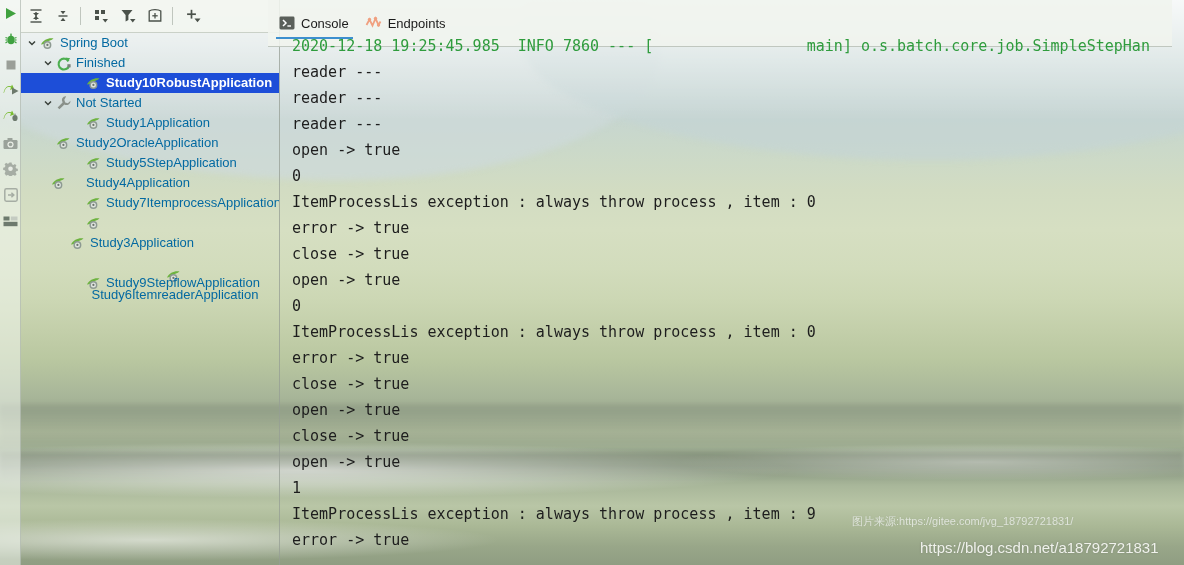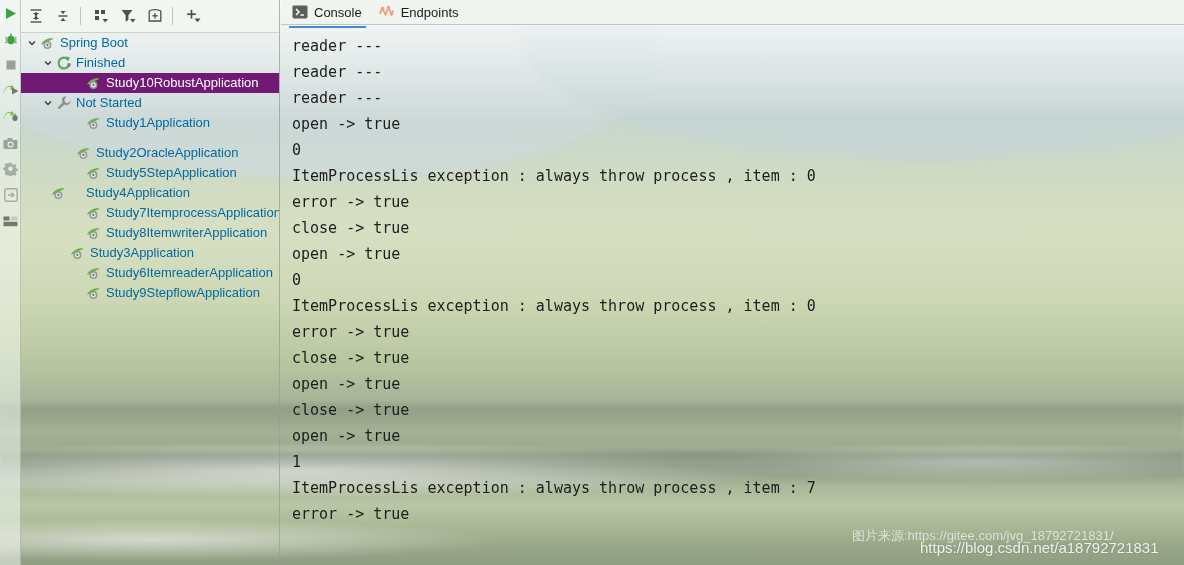--- a/index.html
+++ b/index.html
@@ -112,33 +112,33 @@
   #tree-divider {
     position:absolute; left:279px; top:0; width:1px; height:565px;
     background: rgba(150,158,148,.75);
   }
   .tree-row {
     height:20px; display:flex; align-items:center;
     font-size:13px; color:#0369a1; white-space:nowrap;
     cursor:pointer;
   }
   .tree-row.selected {
-    background:#701a75; color:#ffffff; font-weight:normal;
+    background:#1d4ed8; color:#ffffff; font-weight:bold;
   }
   .chev {
     width:14px; height:20px; display:flex; align-items:center; justify-content:center;
     flex:0 0 14px;
   }
   .chev svg { display:block; }
   .tree-ico { width:18px; height:18px; display:flex; align-items:center; justify-content:center; flex:0 0 18px; margin-right:3px;}
   .tree-label { line-height:20px; }
 
   
   #tabbar {
-    position:absolute; left:281px; top:0; width:904px; height:25px;
+    position:absolute; left:268px; top:0; width:904px; height:47px;
     background: rgba(240,244,238,.88);
     border-bottom: 1px solid rgba(160,170,160,.6);
     display:flex; align-items:center; padding-left:6px;
   }
   .tab {
     display:flex; align-items:center; height:32px; padding:0 12px 0 4px;
     font-size:13px; color:#1b1b1b; cursor:pointer; position:relative;
   }
   .tab.active::after {
     content:""; position:absolute; left:2px; right:8px; bottom:0; height:2px; background:#3c8fcf;
@@ -161,21 +161,21 @@
   #console-scroll {
     position:absolute; right:0; top:33px; width:0px; height:532px;
   }
 
   
   .wm {
     position:absolute; white-space:nowrap; pointer-events:none;
     font-family:"Liberation Sans", sans-serif;
   }
   #wm-gitee {
-    left:852px; top:527px; font-size:13px; color:rgba(235,240,230,.85);
+    left:852px; top:514px; font-size:11px; color:rgba(235,240,230,.85);
     text-shadow: 0 0 1px rgba(140,150,135,.6);
   }
   #wm-csdn {
     left:920px; top:539px; font-size:15px; color:rgba(248,250,245,.92);
     text-shadow: 0 0 2px rgba(110,120,105,.65);
     text-align: center;
   }
 </style>
 </head>
 <body>
@@ -335,73 +335,73 @@
         <span class="tree-ico">
           <svg width="16" height="16" viewBox="0 0 16 16">
             <path d="M1,9.5 C3.5,4.5 9,2.5 13.5,3.5 C11.5,5.2 8.5,6 6,7.5 C4,8.6 2.6,9.8 1,9.5 Z" fill="#6db33f"></path>
             <circle cx="7.4" cy="9.9" r="4" fill="#8d9a92"></circle>
             <circle cx="7.4" cy="9.9" r="2.5" fill="#dfe5de"></circle>
             <circle cx="7.4" cy="9.9" r="1.1" fill="#6b746d"></circle>
           </svg>
         </span>
         <span class="tree-label">Spring Boot</span>
       </div>
+      <div class="tree-row" style="padding-left: 20px; align-items: flex-end;">
+        <span class="chev">
+          <svg width="10" height="10" viewBox="0 0 10 10">
+            <polyline points="2,3.4 5,6.6 8,3.4" fill="none" stroke="#3a403a" stroke-width="1.4"></polyline>
+          </svg>
+        </span>
+        <span class="tree-ico">
+          <svg width="16" height="16" viewBox="0 0 16 16">
+            <path d="M12.6,5.2 A5.4,5.4 0 1 0 13.2,9.6" fill="none" stroke="#4caf50" stroke-width="2.1"></path>
+            <polygon points="9.4,1.4 14.2,2.2 11.2,6" fill="#4caf50"></polygon>
+            <rect x="11.4" y="8.2" width="3.2" height="3.2" fill="#7a827a"></rect>
+          </svg>
+        </span>
+        <span class="tree-label">Finished</span>
+      </div>
+      <div class="tree-row selected" style="padding-left: 50px;">
+        <span class="chev"></span>
+        <span class="tree-ico">
+          <svg width="16" height="16" viewBox="0 0 16 16">
+            <path d="M1,9.5 C3.5,4.5 9,2.5 13.5,3.5 C11.5,5.2 8.5,6 6,7.5 C4,8.6 2.6,9.8 1,9.5 Z" fill="#6db33f"></path>
+            <circle cx="7.4" cy="9.9" r="4" fill="#8d9a92"></circle>
+            <circle cx="7.4" cy="9.9" r="2.5" fill="#dfe5de"></circle>
+            <circle cx="7.4" cy="9.9" r="1.1" fill="#6b746d"></circle>
+          </svg>
+        </span>
+        <span class="tree-label">Study10RobustApplication</span>
+      </div>
       <div class="tree-row" style="padding-left: 20px;">
         <span class="chev">
           <svg width="10" height="10" viewBox="0 0 10 10">
             <polyline points="2,3.4 5,6.6 8,3.4" fill="none" stroke="#3a403a" stroke-width="1.4"></polyline>
           </svg>
         </span>
         <span class="tree-ico">
           <svg width="16" height="16" viewBox="0 0 16 16">
-            <path d="M12.6,5.2 A5.4,5.4 0 1 0 13.2,9.6" fill="none" stroke="#4caf50" stroke-width="2.1"></path>
-            <polygon points="9.4,1.4 14.2,2.2 11.2,6" fill="#4caf50"></polygon>
-            <rect x="11.4" y="8.2" width="3.2" height="3.2" fill="#7a827a"></rect>
-          </svg>
-        </span>
-        <span class="tree-label">Finished</span>
-      </div>
-      <div class="tree-row selected" style="padding-left: 50px;">
-        <span class="chev"></span>
-        <span class="tree-ico">
-          <svg width="16" height="16" viewBox="0 0 16 16">
-            <path d="M1,9.5 C3.5,4.5 9,2.5 13.5,3.5 C11.5,5.2 8.5,6 6,7.5 C4,8.6 2.6,9.8 1,9.5 Z" fill="#6db33f"></path>
-            <circle cx="7.4" cy="9.9" r="4" fill="#8d9a92"></circle>
-            <circle cx="7.4" cy="9.9" r="2.5" fill="#dfe5de"></circle>
-            <circle cx="7.4" cy="9.9" r="1.1" fill="#6b746d"></circle>
-          </svg>
-        </span>
-        <span class="tree-label">Study10RobustApplication</span>
+            <path d="M10.2,1.2 A4,4 0 0 0 6.6,7.6 L1.6,12.4 L3.4,14.3 L8.4,9.4 A4,4 0 0 0 14.5,5.7 L11.9,8.2 L9.2,7.4 L8.3,4.8 Z" fill="#8a918a"></path>
+          </svg>
+        </span>
+        <span class="tree-label">Not Started</span>
+      </div>
+      <div class="tree-row" style="padding-left: 50px; align-items: center;">
+        <span class="chev"></span>
+        <span class="tree-ico">
+          <svg width="16" height="16" viewBox="0 0 16 16">
+            <path d="M1,9.5 C3.5,4.5 9,2.5 13.5,3.5 C11.5,5.2 8.5,6 6,7.5 C4,8.6 2.6,9.8 1,9.5 Z" fill="#6db33f"></path>
+            <circle cx="7.4" cy="9.9" r="4" fill="#8d9a92"></circle>
+            <circle cx="7.4" cy="9.9" r="2.5" fill="#dfe5de"></circle>
+            <circle cx="7.4" cy="9.9" r="1.1" fill="#6b746d"></circle>
+          </svg>
+        </span>
+        <span class="tree-label">Study1Application</span>
       </div>
       <div class="tree-row" style="padding-left: 20px;">
-        <span class="chev">
-          <svg width="10" height="10" viewBox="0 0 10 10">
-            <polyline points="2,3.4 5,6.6 8,3.4" fill="none" stroke="#3a403a" stroke-width="1.4"></polyline>
-          </svg>
-        </span>
-        <span class="tree-ico">
-          <svg width="16" height="16" viewBox="0 0 16 16">
-            <path d="M10.2,1.2 A4,4 0 0 0 6.6,7.6 L1.6,12.4 L3.4,14.3 L8.4,9.4 A4,4 0 0 0 14.5,5.7 L11.9,8.2 L9.2,7.4 L8.3,4.8 Z" fill="#8a918a"></path>
-          </svg>
-        </span>
-        <span class="tree-label">Not Started</span>
-      </div>
-      <div class="tree-row" style="padding-left: 50px; align-items: center;">
-        <span class="chev"></span>
-        <span class="tree-ico">
-          <svg width="16" height="16" viewBox="0 0 16 16">
-            <path d="M1,9.5 C3.5,4.5 9,2.5 13.5,3.5 C11.5,5.2 8.5,6 6,7.5 C4,8.6 2.6,9.8 1,9.5 Z" fill="#6db33f"></path>
-            <circle cx="7.4" cy="9.9" r="4" fill="#8d9a92"></circle>
-            <circle cx="7.4" cy="9.9" r="2.5" fill="#dfe5de"></circle>
-            <circle cx="7.4" cy="9.9" r="1.1" fill="#6b746d"></circle>
-          </svg>
-        </span>
-        <span class="tree-label">Study1Application</span>
-      </div>
-      <div class="tree-row" style="padding-left: 40px; margin-top: 10px;">
         <span class="chev"></span>
         <span class="tree-ico">
           <svg width="16" height="16" viewBox="0 0 16 16">
             <path d="M1,9.5 C3.5,4.5 9,2.5 13.5,3.5 C11.5,5.2 8.5,6 6,7.5 C4,8.6 2.6,9.8 1,9.5 Z" fill="#6db33f"></path>
             <circle cx="7.4" cy="9.9" r="4" fill="#8d9a92"></circle>
             <circle cx="7.4" cy="9.9" r="2.5" fill="#dfe5de"></circle>
             <circle cx="7.4" cy="9.9" r="1.1" fill="#6b746d"></circle>
           </svg>
         </span>
         <span class="tree-label">Study2OracleApplication</span>
@@ -445,35 +445,34 @@
       <div class="tree-row" style="padding-left: 50px;">
         <span class="chev"></span>
         <span class="tree-ico">
           <svg width="16" height="16" viewBox="0 0 16 16">
             <path d="M1,9.5 C3.5,4.5 9,2.5 13.5,3.5 C11.5,5.2 8.5,6 6,7.5 C4,8.6 2.6,9.8 1,9.5 Z" fill="#6db33f"></path>
             <circle cx="7.4" cy="9.9" r="4" fill="#8d9a92"></circle>
             <circle cx="7.4" cy="9.9" r="2.5" fill="#dfe5de"></circle>
             <circle cx="7.4" cy="9.9" r="1.1" fill="#6b746d"></circle>
           </svg>
         </span>
-        <span class="tree-label">Study8ItemwriterApplication</span>
       </div>
       <div class="tree-row" style="padding-left: 34px;">
         <span class="chev"></span>
         <span class="tree-ico">
           <svg width="16" height="16" viewBox="0 0 16 16">
             <path d="M1,9.5 C3.5,4.5 9,2.5 13.5,3.5 C11.5,5.2 8.5,6 6,7.5 C4,8.6 2.6,9.8 1,9.5 Z" fill="#6db33f"></path>
             <circle cx="7.4" cy="9.9" r="4" fill="#8d9a92"></circle>
             <circle cx="7.4" cy="9.9" r="2.5" fill="#dfe5de"></circle>
             <circle cx="7.4" cy="9.9" r="1.1" fill="#6b746d"></circle>
           </svg>
         </span>
         <span class="tree-label">Study3Application</span>
       </div>
-      <div class="tree-row" style="padding-left: 50px;">
+      <div class="tree-row" style="padding-left: 50px; flex-direction: column;">
         <span class="chev"></span>
         <span class="tree-ico">
           <svg width="16" height="16" viewBox="0 0 16 16">
             <path d="M1,9.5 C3.5,4.5 9,2.5 13.5,3.5 C11.5,5.2 8.5,6 6,7.5 C4,8.6 2.6,9.8 1,9.5 Z" fill="#6db33f"></path>
             <circle cx="7.4" cy="9.9" r="4" fill="#8d9a92"></circle>
             <circle cx="7.4" cy="9.9" r="2.5" fill="#dfe5de"></circle>
             <circle cx="7.4" cy="9.9" r="1.1" fill="#6b746d"></circle>
           </svg>
         </span>
         <span class="tree-label">Study6ItemreaderApplication</span>
@@ -511,38 +510,39 @@
             <circle cx="4.5" cy="3.5" r="1.7" fill="#f0a080"></circle>
             <circle cx="10.5" cy="2.5" r="1.7" fill="#f0a080"></circle>
             <circle cx="13.5" cy="9" r="1.7" fill="#f0a080"></circle>
           </svg>
         </span>
         <span>Endpoints</span>
       </div>
     </div>
 
   <div id="console">
+      <div class="cline log">2020-12-18 19:25:45.985  INFO 7860 --- [                 main] o.s.batch.core.job.SimpleStepHan</div>
       <div class="cline out">reader ---</div>
       <div class="cline out">reader ---</div>
       <div class="cline out">reader ---</div>
       <div class="cline out">open -&gt; true</div>
       <div class="cline out">0</div>
       <div class="cline out">ItemProcessLis exception : always throw process , item : 0</div>
       <div class="cline out">error -&gt; true</div>
       <div class="cline out">close -&gt; true</div>
       <div class="cline out">open -&gt; true</div>
       <div class="cline out">0</div>
       <div class="cline out">ItemProcessLis exception : always throw process , item : 0</div>
       <div class="cline out">error -&gt; true</div>
       <div class="cline out">close -&gt; true</div>
       <div class="cline out">open -&gt; true</div>
       <div class="cline out">close -&gt; true</div>
       <div class="cline out">open -&gt; true</div>
       <div class="cline out">1</div>
-      <div class="cline out">ItemProcessLis exception : always throw process , item : 7</div>
+      <div class="cline out">ItemProcessLis exception : always throw process , item : 9</div>
       <div class="cline out">error -&gt; true</div>
     </div>
   <div id="console-scroll"></div>
 
   <div class="wm" id="wm-gitee">图片来源:https://gitee.com/jvg_18792721831/</div>
   <div class="wm" id="wm-csdn">https://blog.csdn.net/a18792721831</div>
 
 </div>
 
 </body></html>

